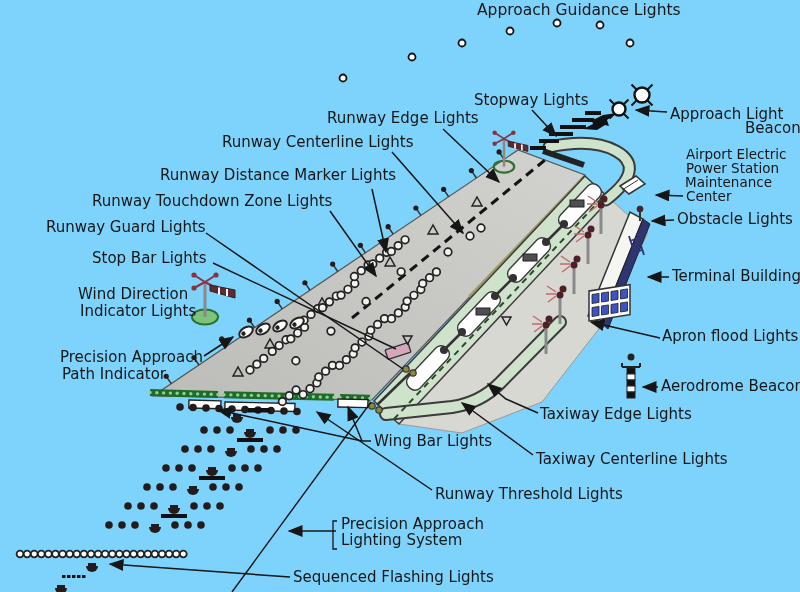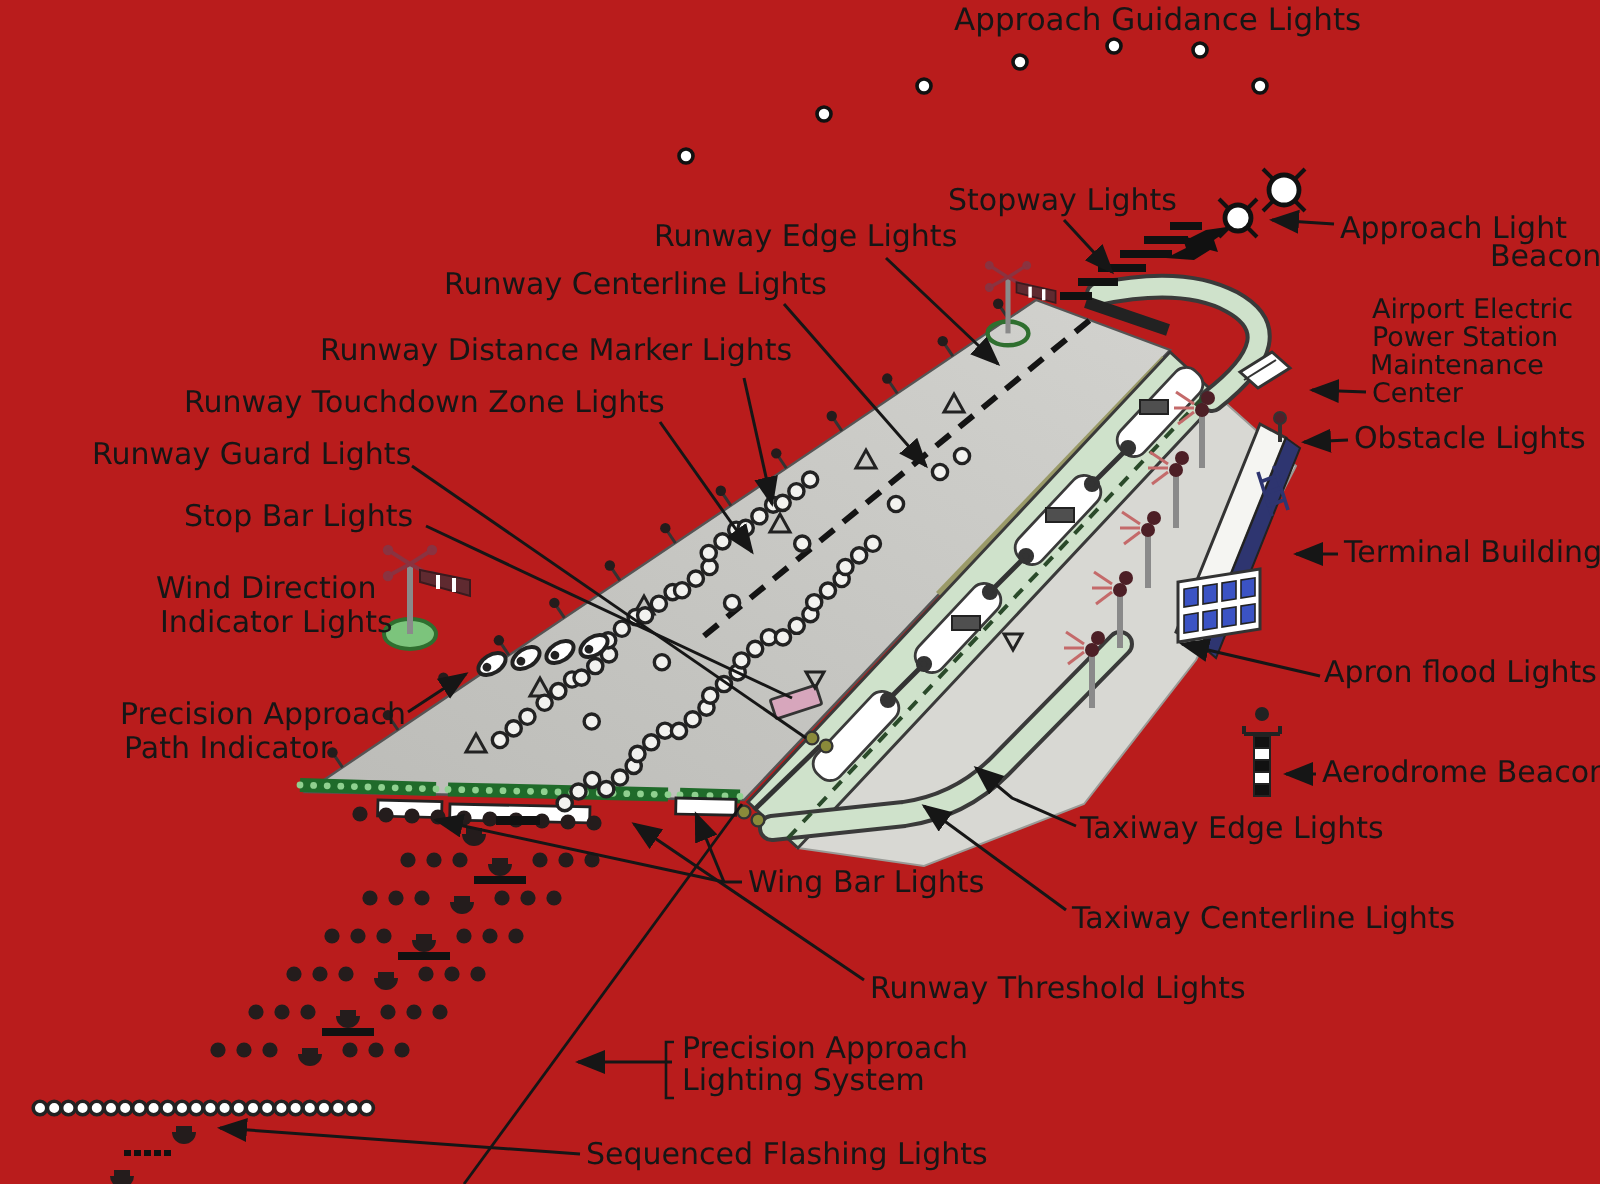--- a/index.html
+++ b/index.html
@@ -1,16 +1,16 @@
 <!DOCTYPE html>
 <html><head>
 <meta charset="utf-8">
 <style>
   html,body{margin:0;padding:0;background:#fff;}
-  .stage{position:relative;width:800px;height:592px;background:#b91c1c;overflow:hidden;}
+  .stage{position:relative;width:800px;height:592px;background:#7dd3fc;overflow:hidden;}
   svg{display:block}
   .lb{font-family:"DejaVu Sans","Liberation Sans",sans-serif;font-size:15px;fill:#161616;}
   .lb.big{font-size:15.5px;}
   .lb.sm{font-size:13.5px;}
   .ld{stroke:#161616;stroke-width:1.5;fill:none;}
 </style>
 </head>
 <body>
 
 <div class="stage">

